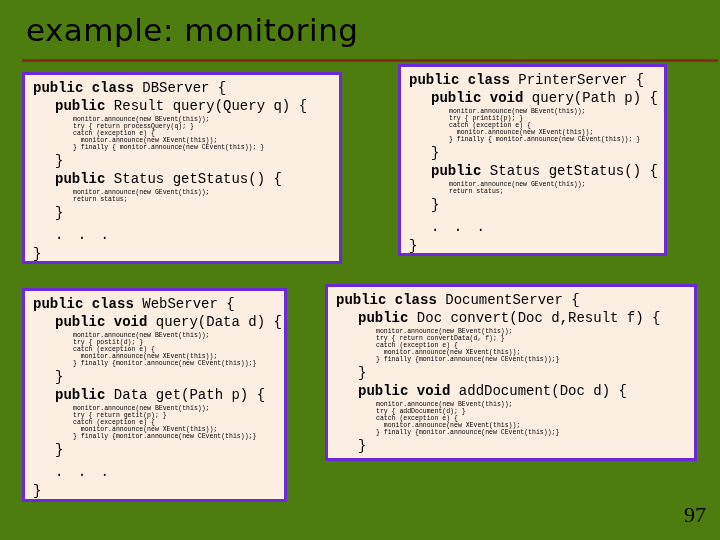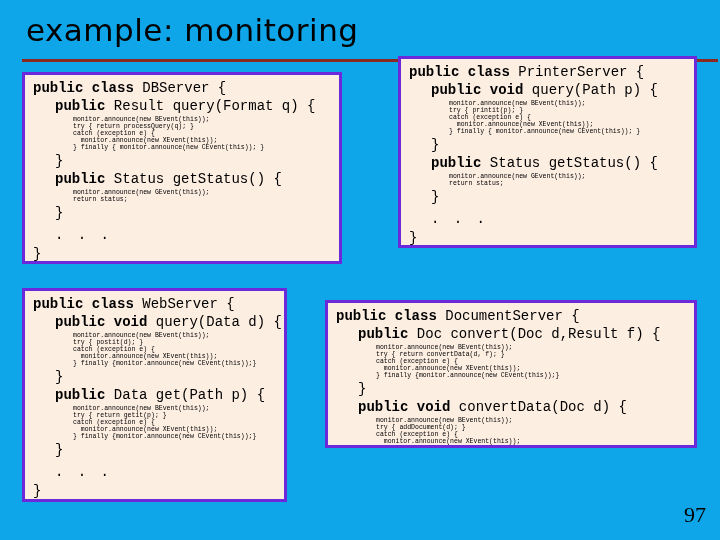--- a/index.html
+++ b/index.html
@@ -1,38 +1,38 @@
 <!DOCTYPE html>
 <html><head>
 <meta charset="utf-8">
 <style>
   * { margin:0; padding:0; box-sizing:border-box; }
   html,body { width:720px; height:540px; }
   body { background:#fdeee2; font-family:"Liberation Sans", sans-serif; overflow:hidden; }
-  .slide { position:relative; width:720px; height:540px; background:#0ea5e9; }
+  .slide { position:relative; width:720px; height:540px; background:#4d7c0f; }
 
   .title {
     position:absolute; left:26px; top:12px;
     font-family:"DejaVu Sans", sans-serif;
     font-size:31px; color:#000; letter-spacing:0.5px;
   }
   .rule {
     position:absolute; left:22px; top:59px; width:696px; height:3px;
     background:#8b2a21;
   }
 
   .codebox {
     position:absolute; border:3px solid #6d28d9; background:#fdeee2;
     font-family:"Liberation Mono", monospace; color:#000;
     padding:5px 8px; overflow:hidden;
   }
   #box-db      { left:22px;  top:72px;  width:320px; height:192px; }
-  #box-printer { left:398px; top:56px;  width:299px; height:192px; }
+  #box-printer { left:398px; top:64px;  width:269px; height:192px; }
   #box-web     { left:22px;  top:288px; width:265px; height:214px; }
-  #box-doc     { left:325px; top:300px; width:372px; height:148px; }
+  #box-doc     { left:325px; top:284px; width:372px; height:177px; }
 
   .line { font-size:14px; line-height:16px; white-space:pre; }
   .kw   { font-weight:bold; }
   .method-line  { margin-left:22px; margin-top:2px; }
   .tiny {
     margin:2px 0 2px 40px;
     font-family:"Liberation Mono", monospace;
     font-size:6.5px; line-height:7px; white-space:pre;
   }
   .method-close { margin-left:22px; margin-top:2px; }
@@ -48,21 +48,21 @@
 </head>
 <body>
 
 <div class="slide">
 
   <div class="title">example: monitoring</div>
   <div class="rule"></div>
 
   <div class="codebox" id="box-db">
     <div class="line"><span class="kw">public class</span> <span>DBServer {</span></div>
-    <div class="line method-line"><span class="kw">public</span> <span>Result query(Format q) {</span></div>
+    <div class="line method-line"><span class="kw">public</span> <span>Result query(Query q) {</span></div>
     <pre class="tiny">monitor.announce(new BEvent(this));
 try { return processQuery(q); }
 catch (exception e) {
   monitor.announce(new XEvent(this));
 } finally { monitor.announce(new CEvent(this)); }</pre>
     <div class="line method-close">}</div>
     <div class="line method-line"><span class="kw">public</span> <span>Status getStatus() {</span></div>
     <pre class="tiny">monitor.announce(new GEvent(this));
 return status;</pre>
     <div class="line method-close">}</div>
@@ -109,21 +109,21 @@
 
   <div class="codebox" id="box-doc">
     <div class="line"><span class="kw">public class</span> <span>DocumentServer {</span></div>
     <div class="line method-line"><span class="kw">public</span> <span>Doc convert(Doc d,Result f) {</span></div>
     <pre class="tiny">monitor.announce(new BEvent(this));
 try { return convertData(d, f); }
 catch (exception e) {
   monitor.announce(new XEvent(this));
 } finally {monitor.announce(new CEvent(this));}</pre>
     <div class="line method-close">}</div>
-    <div class="line method-line"><span class="kw">public void</span> <span>convertData(Doc d) {</span></div>
+    <div class="line method-line"><span class="kw">public void</span> <span>addDocument(Doc d) {</span></div>
     <pre class="tiny">monitor.announce(new BEvent(this));
 try { addDocument(d); }
 catch (exception e) {
   monitor.announce(new XEvent(this));
 } finally {monitor.announce(new CEvent(this));}</pre>
     <div class="line method-close">}</div>
     <div class="line ellipsis">. . .</div>
     <div class="line box-close">}</div>
   </div>
 

